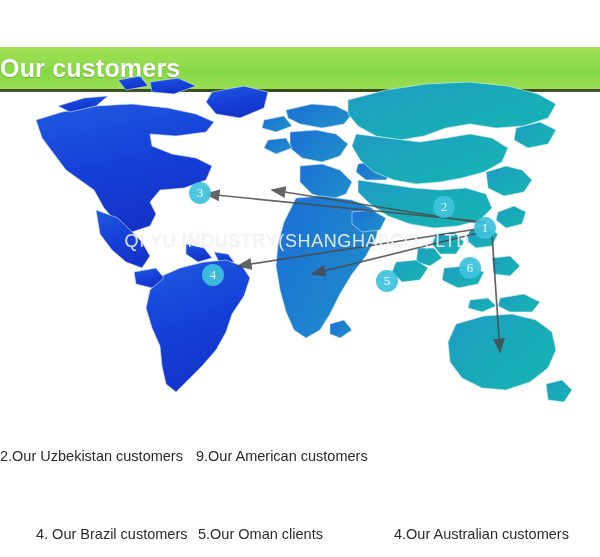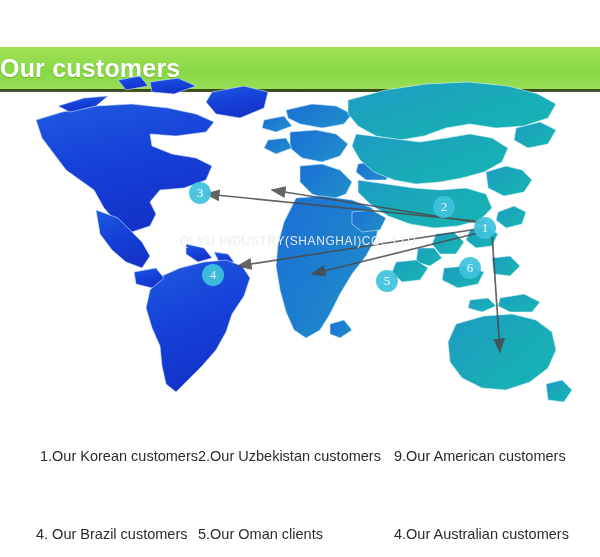--- a/index.html
+++ b/index.html
@@ -69,21 +69,21 @@
     left: 0;
     top: 168px;
     width: 600px;
     text-align: center;
     pointer-events: none;
     z-index: 6;
   }
   .wm-line {
     display: block;
     color: rgba(255,255,255,0.82);
-    font-size: 12px;
+    font-size: 18px;
     letter-spacing: 0.6px;
     line-height: 22px;
     white-space: nowrap;
     text-shadow: 0 0 1px rgba(120,140,160,0.45);
   }
   .wm-line.wm-url {
     font-size: 17px;
     letter-spacing: 0.2px;
   }
 
@@ -241,21 +241,20 @@
   <div class="marker m1">1</div>
   <div class="marker m2">2</div>
   <div class="marker m3">3</div>
   <div class="marker m4">4</div>
   <div class="marker m5">5</div>
   <div class="marker m6">6</div>
 </div>
 
 <div class="captions">
   <div class="cap-row row1">
-    <span class="cap-cell cap-c1">1.Our Korean customers</span>
     <span class="cap-cell cap-c2">2.Our Uzbekistan customers</span>
     <span class="cap-cell cap-c3">9.Our American customers</span>
   </div>
   <div class="cap-row row2">
     <span class="cap-cell cap-c1">4. Our Brazil customers</span>
     <span class="cap-cell cap-c2">5.Our Oman clients</span>
     <span class="cap-cell cap-c3">4.Our Australian customers</span>
   </div>
 </div>
 

